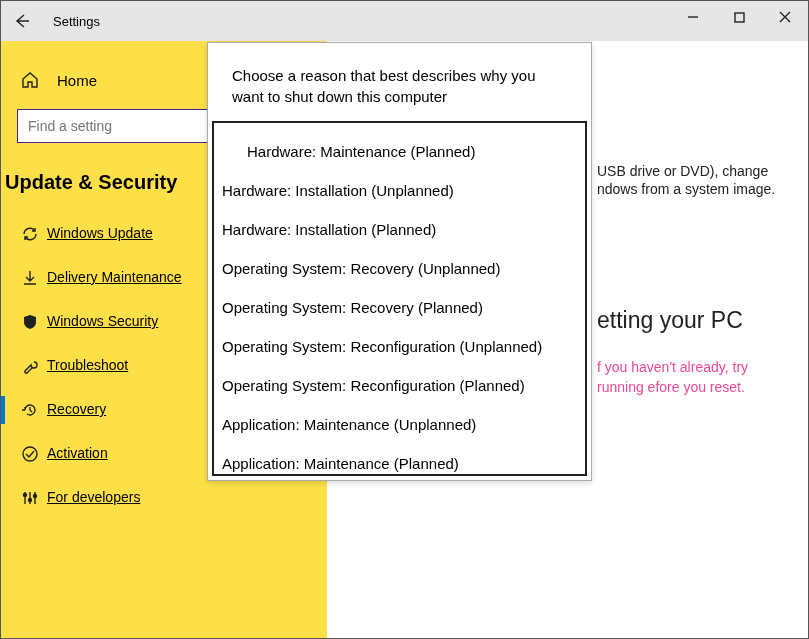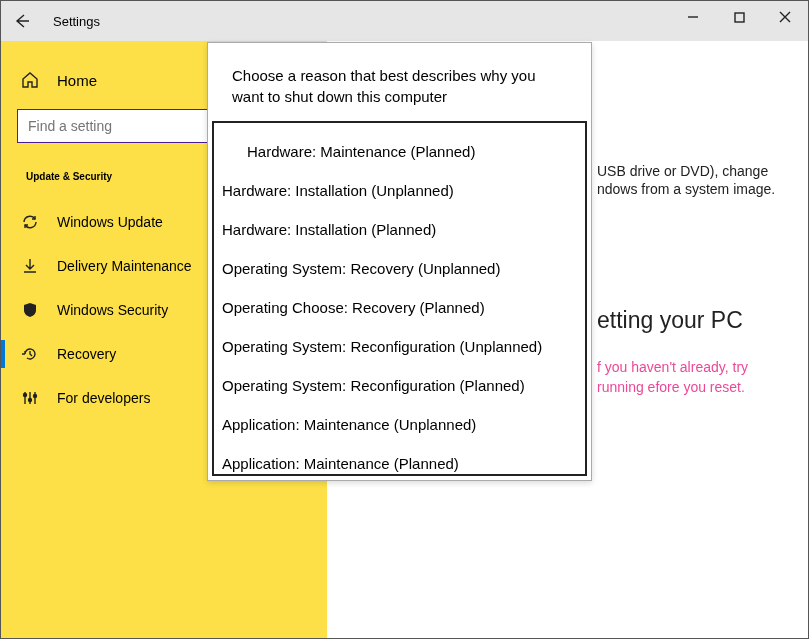--- a/index.html
+++ b/index.html
@@ -49,29 +49,30 @@
     display: flex; align-items: center;
     padding: 0 10px;
     gap: 8px;
   }
   .search-box input {
     border: none; outline: none; flex: 1;
     font-size: 14px; color: #666; background: transparent;
   }
   .section-title {
     font-weight: 600;
-    font-size: 10px;
-    padding: 8px 20px 18px 25px;
+    font-size: 20px;
+    padding: 8px 20px 18px 4px;
   }
   .nav-item {
-    display: flex; align-items: center;
+    display: flex; align-items: flex-start;
     padding: 13px 20px;
-    gap: 18px;
+    gap: 8px;
     font-size: 14px;
     position: relative;
+    text-decoration: underline;
   }
   .nav-item.active::before {
     content: '';
     position: absolute;
     left: 0; top: 8px; bottom: 8px;
     width: 4px;
     background: #0078d7;
   }
   .icon { width: 18px; height: 18px; display: inline-flex; align-items: center; justify-content: center; flex-shrink: 0; }
   .content {
@@ -184,27 +185,44 @@
       <span>Delivery Maintenance</span>
     </div>
     <div class="nav-item">
       <span class="icon">
         <svg viewBox="0 0 18 18">
             <path d="M9 2 L15 4 V9 C15 13 12 15 9 16 C6 15 3 13 3 9 V4 Z" fill="#222" stroke="none"></path>
           </svg>
       </span>
       <span>Windows Security</span>
     </div>
+    <div class="nav-item">
+      <span class="icon">
+        <svg viewBox="0 0 18 18">
+            <path d="M13 5 a3 3 0 1 1 -3 3 L4 14 a1.5 1.5 0 0 0 2 2 L12 10"></path>
+          </svg>
+      </span>
+      <span>Troubleshoot</span>
+    </div>
     <div class="nav-item active">
       <span class="icon">
         <svg viewBox="0 0 18 18">
             <path d="M4 9 a5 5 0 1 1 2 4 M4 9 L1 9 M4 9 L4 6 M9 6 V9 L11 11"></path>
           </svg>
       </span>
       <span>Recovery</span>
+    </div>
+    <div class="nav-item">
+      <span class="icon">
+        <svg viewBox="0 0 18 18">
+            <circle cx="9" cy="9" r="7"></circle>
+            <path d="M5 9 L8 12 L13 6"></path>
+          </svg>
+      </span>
+      <span>Activation</span>
     </div>
     <div class="nav-item">
       <span class="icon">
         <svg viewBox="0 0 18 18">
             <path d="M4 3 V15 M9 3 V15 M14 3 V15"></path>
             <circle cx="4" cy="6" r="1.5" fill="#222"></circle>
             <circle cx="9" cy="11" r="1.5" fill="#222"></circle>
             <circle cx="14" cy="7" r="1.5" fill="#222"></circle>
           </svg>
       </span>
@@ -220,19 +238,19 @@
   </div>
 </div>
 
 <div class="popup">
   <div class="popup-prompt">Choose a reason that best describes why you want to shut down this computer</div>
   <div class="popup-list">
     <div class="popup-item">Hardware: Maintenance (Planned)</div>
     <div class="popup-item">Hardware: Installation (Unplanned)</div>
     <div class="popup-item">Hardware: Installation (Planned)</div>
     <div class="popup-item">Operating System: Recovery (Unplanned)</div>
-    <div class="popup-item">Operating Choose: Recovery (Planned)</div>
+    <div class="popup-item">Operating System: Recovery (Planned)</div>
     <div class="popup-item">Operating System: Reconfiguration (Unplanned)</div>
     <div class="popup-item">Operating System: Reconfiguration (Planned)</div>
     <div class="popup-item">Application: Maintenance (Unplanned)</div>
     <div class="popup-item">Application: Maintenance (Planned)</div>
   </div>
 </div>
 
 </body></html>

